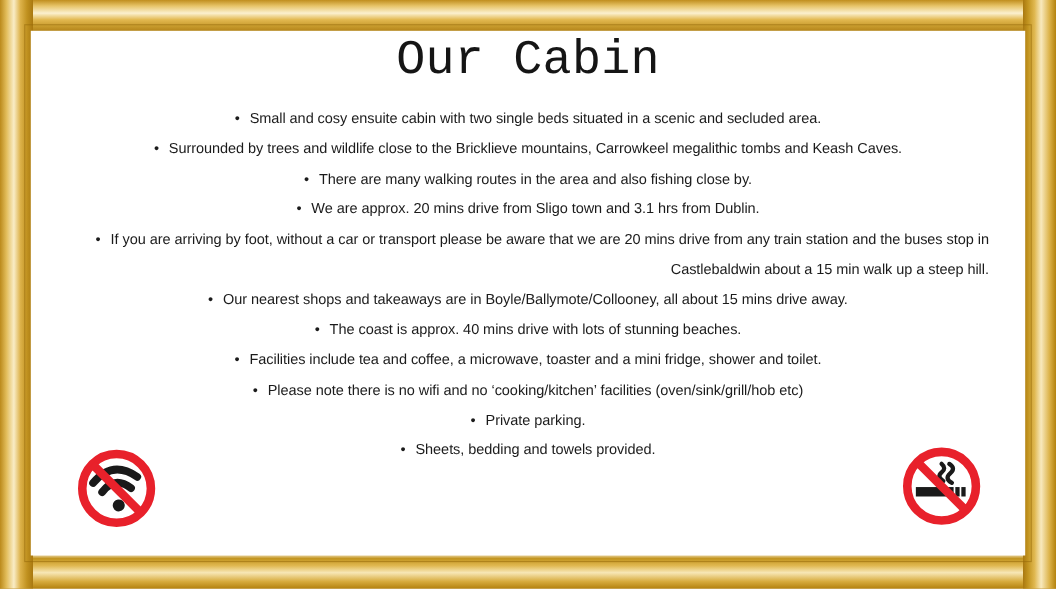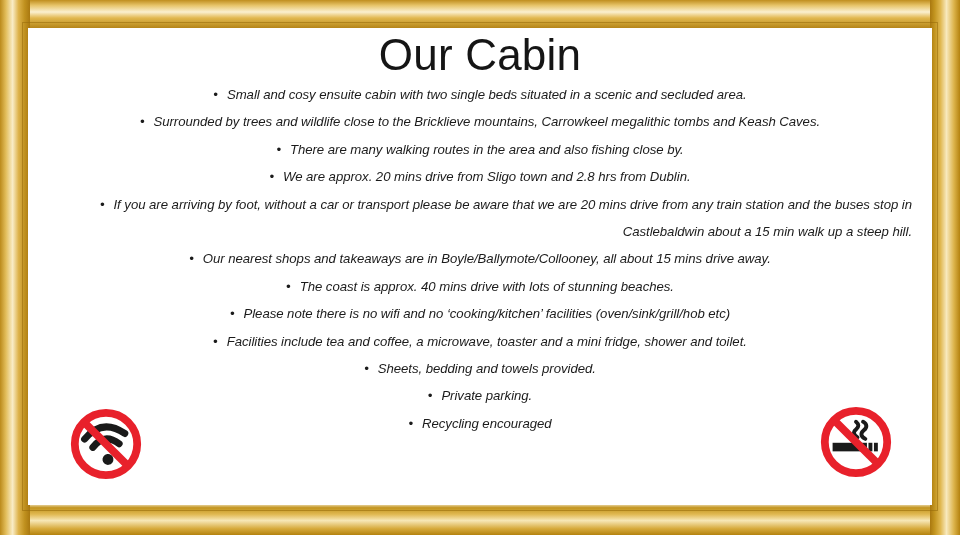--- a/index.html
+++ b/index.html
@@ -96,29 +96,28 @@
   }
 
   #title {
     text-align: center;
     font-size: 44px;
     line-height: 1;
     font-weight: 300;
     color: #151515;
     letter-spacing: 0.2px;
     margin: 5px 0 0 0;
-    font-family: Liberation Sans, sans-serif;
+    font-family: Liberation Mono, monospace;
     font-stretch: normal;
   }
 
   #bullets {
-    margin: 4px;
+    margin: 17px;
     padding: 0;
     list-style: none;
-    font-style: italic;
   }
   #bullets li {
     position: relative;
     text-align: center;
     color: #1b1b1b;
     font-size: 13.2px;
     line-height: 27.4px;
     letter-spacing: -0.05px;
     white-space: nowrap;
     font-family: "Liberation Sans", sans-serif;
@@ -157,29 +156,28 @@
   <div class="frame-bevel"></div>
 
   <div id="page">
 
     <h1 id="title">Our Cabin</h1>
 
     <ul id="bullets">
       <li><span class="bul">•</span><span>Small and cosy ensuite cabin with two single beds situated in a scenic and secluded area.</span></li>
       <li><span class="bul">•</span><span>Surrounded by trees and wildlife close to the Bricklieve mountains, Carrowkeel megalithic tombs and Keash Caves.</span></li>
       <li><span class="bul">•</span><span>There are many walking routes in the area and also fishing close by.</span></li>
-      <li><span class="bul">•</span><span>We are approx. 20 mins drive from Sligo town and 2.8 hrs from Dublin.</span></li>
+      <li><span class="bul">•</span><span>We are approx. 20 mins drive from Sligo town and 3.1 hrs from Dublin.</span></li>
       <li class="wrap"><span class="bul">•</span><span>If you are arriving by foot, without a car or transport please be aware that we are 20 mins drive from any train station and the buses stop in Castlebaldwin about a 15 min walk up a steep hill.</span></li>
       <li><span class="bul">•</span><span>Our nearest shops and takeaways are in Boyle/Ballymote/Collooney, all about 15 mins drive away.</span></li>
       <li><span class="bul">•</span><span>The coast is approx. 40 mins drive with lots of stunning beaches.</span></li>
+      <li><span class="bul">•</span><span>Facilities include tea and coffee, a microwave, toaster and a mini fridge, shower and toilet.</span></li>
       <li><span class="bul">•</span><span>Please note there is no wifi and no ‘cooking/kitchen’ facilities (oven/sink/grill/hob etc)</span></li>
-      <li><span class="bul">•</span><span>Facilities include tea and coffee, a microwave, toaster and a mini fridge, shower and toilet.</span></li>
+      <li><span class="bul">•</span><span>Private parking.</span></li>
       <li><span class="bul">•</span><span>Sheets, bedding and towels provided.</span></li>
-      <li><span class="bul">•</span><span>Private parking.</span></li>
-      <li><span class="bul">•</span><span>Recycling encouraged</span></li>
     </ul>
 
     <div class="icon-wrap" id="icon-no-wifi">
       <svg viewBox="0 0 100 100" xmlns="http://www.w3.org/2000/svg">
         <g transform="translate(50,52) rotate(-8) translate(-50,-52)">
           <path d="M24 40 Q50 16 76 40" fill="none" stroke="#1a1a1a" stroke-width="9" stroke-linecap="round"></path>
           <path d="M33 52 Q50 35 67 52" fill="none" stroke="#1a1a1a" stroke-width="9" stroke-linecap="round"></path>
           <circle cx="50" cy="70" r="7" fill="#1a1a1a"></circle>
         </g>
         <circle cx="50" cy="50" r="40" fill="none" stroke="#e8212b" stroke-width="10"></circle>

